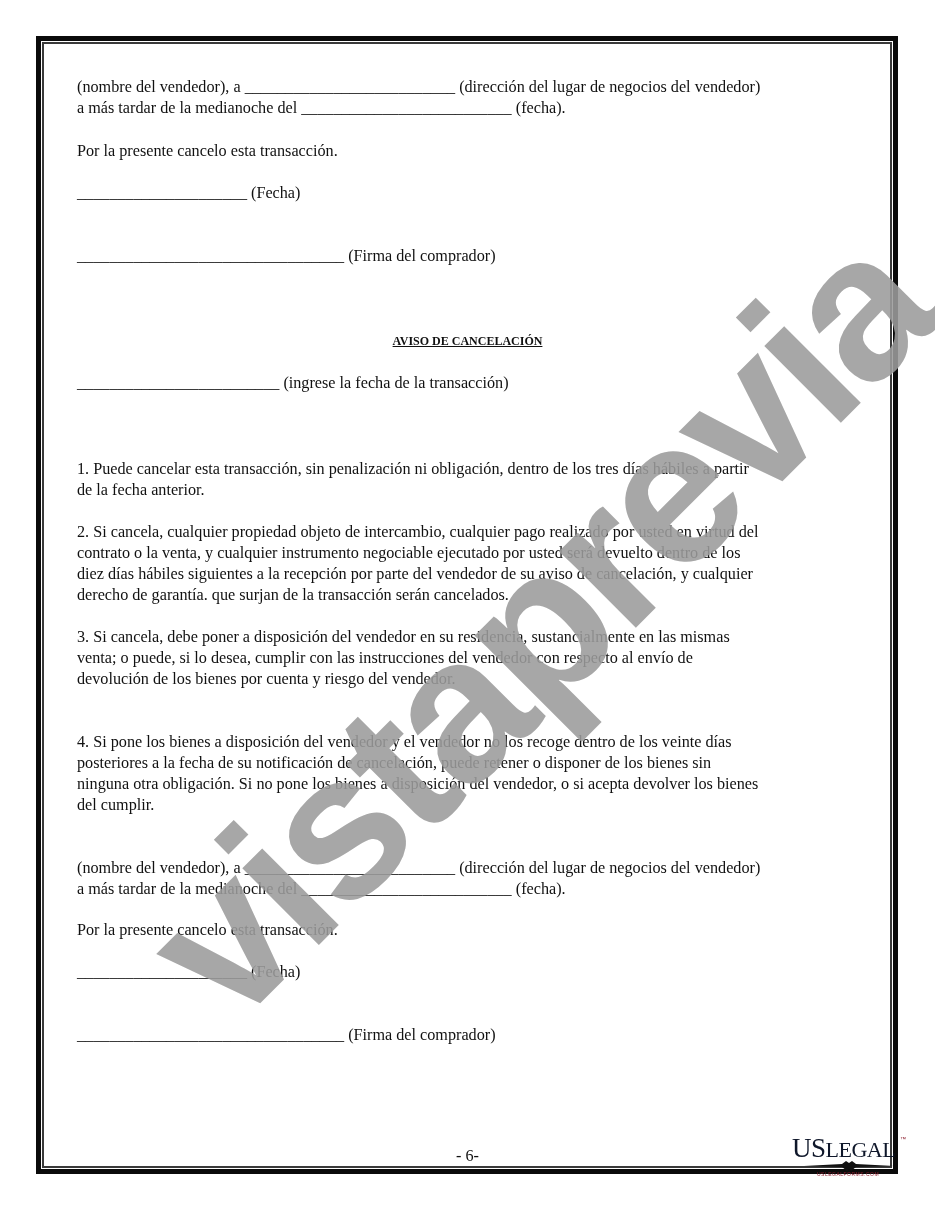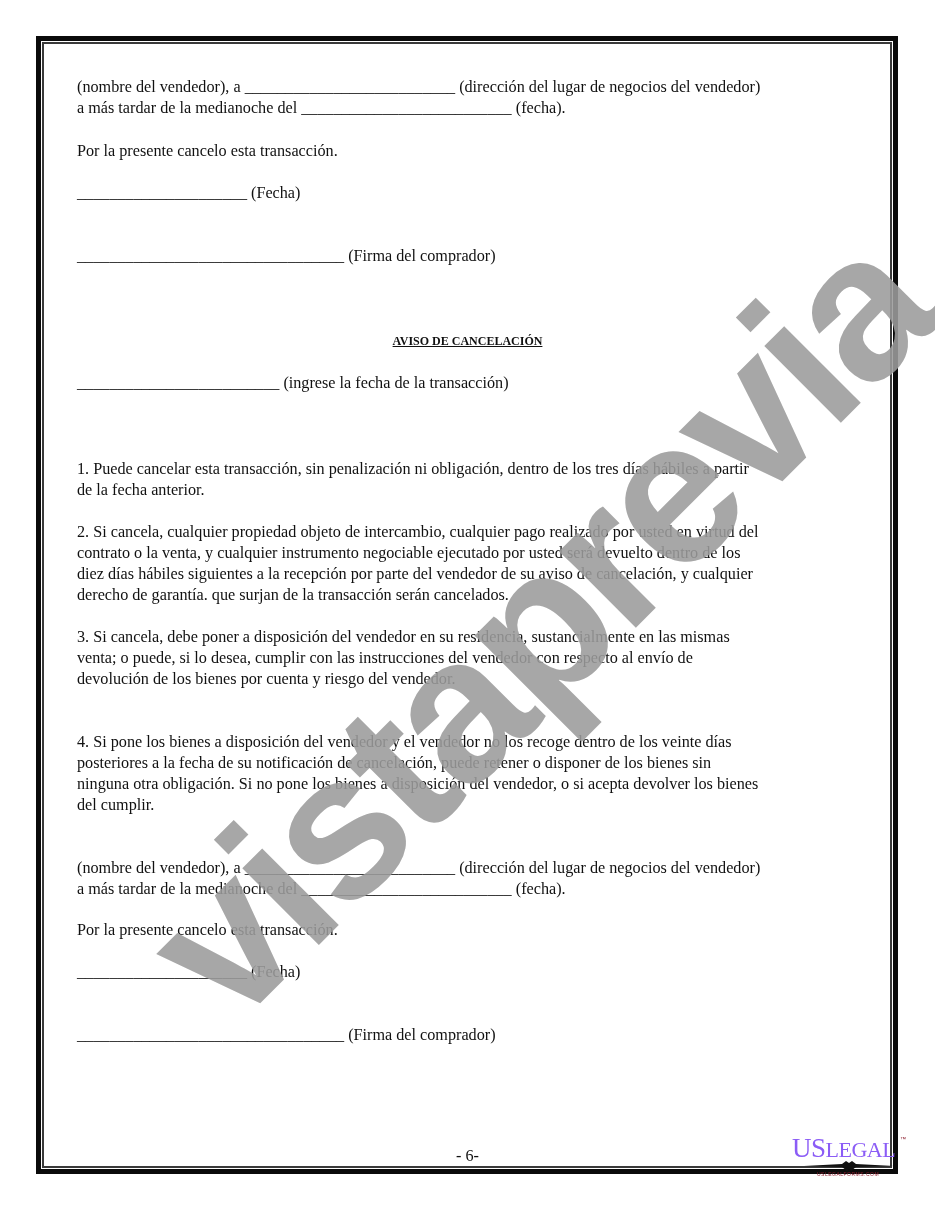--- a/index.html
+++ b/index.html
@@ -16,21 +16,21 @@
              font-weight:bold; font-size:12px; line-height:21px; text-decoration:underline; }
   .pagenum { position:absolute; left:0; width:935px; top:1146px; text-align:center;
              font-size:16.2px; line-height:21px; }
   .watermark { position:absolute; left:50px; top:560px; width:900px; text-align:center;
                font-family:"Liberation Sans", "DejaVu Sans", sans-serif; font-weight:bold;
                font-size:205px; letter-spacing:-6px; color:#9c9c9c; opacity:0.88;
                transform:rotate(-45deg); transform-origin:50% 50%; line-height:1;
                pointer-events:none; white-space:nowrap; }
   .logo { position:absolute; left:792px; top:1134px; width:115px; height:50px; }
   .logo-text { position:absolute; left:0; top:0; font-family:"Liberation Serif", serif;
-               font-size:27px; color:#8b5cf6; letter-spacing:-0.5px; line-height:28px; white-space:nowrap; }
+               font-size:27px; color:#0f172a; letter-spacing:-0.5px; line-height:28px; white-space:nowrap; }
   .logo-text .small { font-size:22px; }
   .logo-tm { position:absolute; left:108px; top:2px; font-size:6px; color:#8b1c2c; font-family:"Liberation Sans", sans-serif; }
   .logo-eagle { position:absolute; left:12px; top:26px; width:90px; height:12px; }
   .logo-url { position:absolute; left:25px; top:37px; font-size:5px; color:#8b1c2c;
               font-family:"Liberation Sans", sans-serif; letter-spacing:0.5px; white-space:nowrap; }
 </style>
 </head>
 <body>
 
 <div class="frame-outer"></div>

